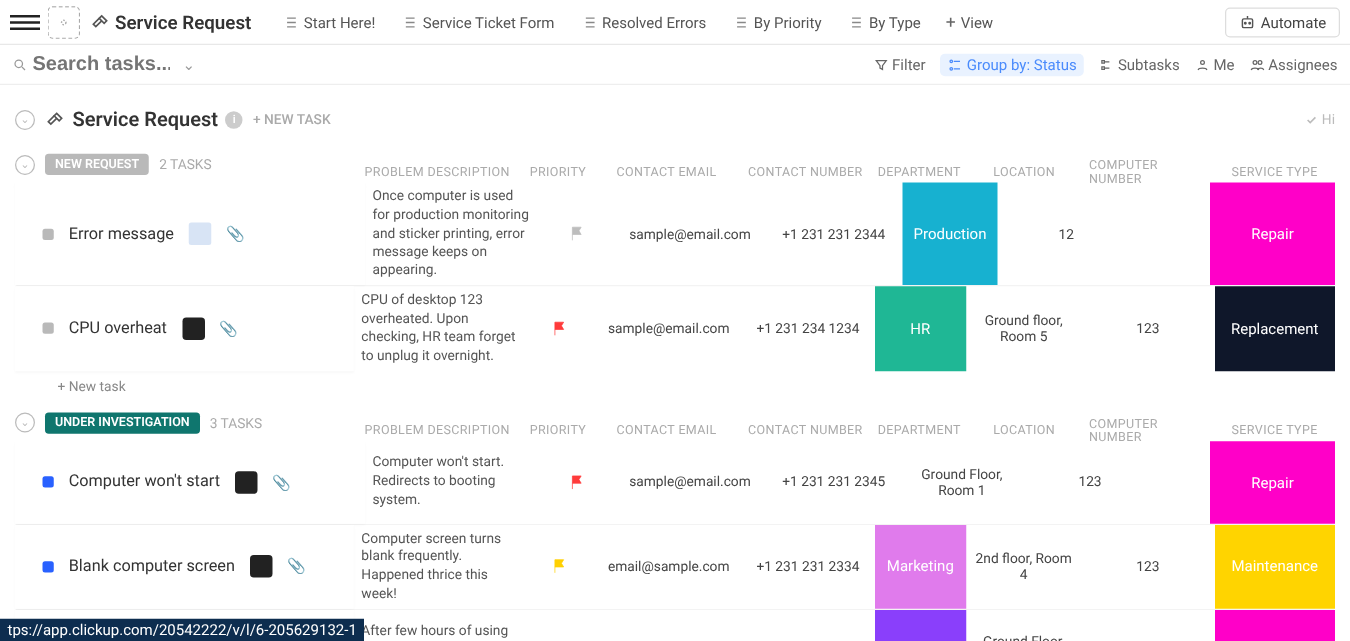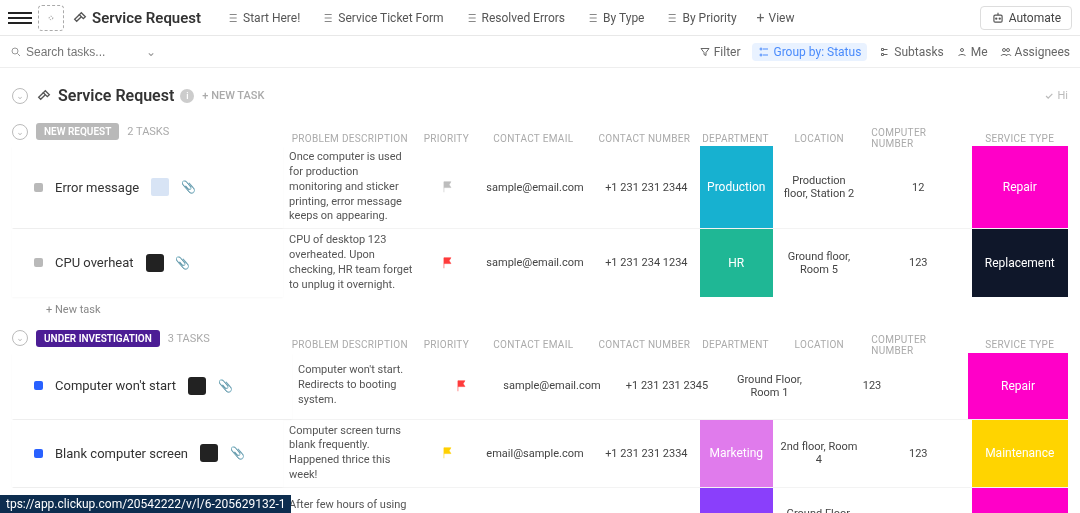--- a/index.html
+++ b/index.html
@@ -16,21 +16,21 @@
   .tab { display: flex; align-items: center; height: 100%; padding: 0 10px; color: #555; font-size: 12px; cursor: pointer; position: relative; gap: 4px; }
   .tab svg { flex-shrink: 0; }
   .tab.active { color: #4a8bfc; }
   .tab.active::after { content: ""; position: absolute; bottom: 0; left: 0; right: 0; height: 2px; background: #4a8bfc; }
   .tab .ellipsis { color: #888; margin-left: 2px; }
   .automate-btn { display: flex; align-items: center; gap: 4px; border: 1px solid #ddd; padding: 4px 10px; border-radius: 4px; cursor: pointer; color: #444; }
   
   
   .toolbar { display: flex; align-items: center; height: 32px; padding: 0 10px; border-bottom: 1px solid #eee; }
   .search { display: flex; align-items: center; color: #999; gap: 4px; }
-  .search input { border: none; outline: none; font-size: 12px; width: 110px; color: #4d7c0f; }
+  .search input { border: none; outline: none; font-size: 16px; width: 110px; color: #4d7c0f; font-weight: bold; }
   .chev { color: #999; margin-left: 6px; }
   .toolbar-right { margin-left: auto; display: flex; align-items: center; gap: 12px; color: #666; }
   .tool-chip { display: flex; align-items: center; gap: 3px; cursor: pointer; }
   .tool-chip.groupby { background: #e9f2ff; color: #4a8bfc; border-radius: 4px; padding: 2px 6px; }
   
   
   .page-header { display: flex; align-items: center; padding: 18px 12px 8px 12px; gap: 8px; }
   .collapse-circle { width: 16px; height: 16px; border: 1.5px solid #bbb; border-radius: 50%; display: flex; align-items: center; justify-content: center; color: #bbb; font-size: 9px; }
   .page-title { display: flex; align-items: center; font-size: 16px; font-weight: 600; gap: 6px; }
   .info-dot { width: 14px; height: 14px; border-radius: 50%; background: #ccc; color: #fff; display: flex; align-items: center; justify-content: center; font-size: 9px; }
@@ -118,27 +118,27 @@
       <div class="tab">
         <svg width="14" height="14" viewBox="0 0 24 24" fill="none" stroke="#888" stroke-width="2">
           <path d="M8 6h12M8 12h12M8 18h12M4 6h.01M4 12h.01M4 18h.01"></path>
         </svg>
         <span>Resolved Errors</span>
       </div>
       <div class="tab">
         <svg width="14" height="14" viewBox="0 0 24 24" fill="none" stroke="#888" stroke-width="2">
           <path d="M8 6h12M8 12h12M8 18h12M4 6h.01M4 12h.01M4 18h.01"></path>
         </svg>
+        <span>By Priority</span>
+      </div>
+      <div class="tab">
+        <svg width="14" height="14" viewBox="0 0 24 24" fill="none" stroke="#888" stroke-width="2">
+          <path d="M8 6h12M8 12h12M8 18h12M4 6h.01M4 12h.01M4 18h.01"></path>
+        </svg>
         <span>By Type</span>
-      </div>
-      <div class="tab">
-        <svg width="14" height="14" viewBox="0 0 24 24" fill="none" stroke="#888" stroke-width="2">
-          <path d="M8 6h12M8 12h12M8 18h12M4 6h.01M4 12h.01M4 18h.01"></path>
-        </svg>
-        <span>By Priority</span>
       </div>
       <div class="tab">
         <span style="font-size:14px;color:#666">+</span>
         <span>View</span>
       </div>
     </div>
   <div class="automate-btn">
     <svg width="14" height="14" viewBox="0 0 24 24" fill="none" stroke="#555" stroke-width="2">
         <rect x="5" y="7" width="14" height="12" rx="2"></rect>
         <circle cx="9" cy="13" r="1"></circle>
@@ -252,21 +252,20 @@
               <svg width="14" height="14" viewBox="0 0 24 24">
                 <path d="M5 3v18M5 3h12l-3 5 3 5H5" fill="#bdbdbd" stroke="#bdbdbd" stroke-width="1"></path>
               </svg>
             </span>
           </div>
           <div class="cell c-email">sample@email.com</div>
           <div class="cell c-number">+1 231 231 2344</div>
           <div class="cell c-dept">
             <div class="pill" style="background:#17b1d0">Production</div>
           </div>
-          <div class="cell c-loc">Production floor, Station 2</div>
           <div class="cell c-comp">12</div>
           <div class="cell c-service">
             <div class="pill" style="background:#ff00c8">Repair</div>
           </div>
         </div>
         <div class="row">
           <div class="cell c-name">
             <span class="status-square" style="background:#b9b9b9"></span>
             <span class="task-name">CPU overheat</span>
             <span class="emoji-box"></span>
@@ -291,21 +290,21 @@
             <div class="pill" style="background:#0f172a">Replacement</div>
           </div>
         </div>
       </div>
       <div class="new-task-row">+ New task</div>
     </div>
     <div class="group">
       <div style="position:relative">
         <div class="group-header">
           <div class="collapse-circle">⌄</div>
-          <span class="status-chip" style="background:#4c1d95">UNDER INVESTIGATION</span>
+          <span class="status-chip" style="background:#0f766e">UNDER INVESTIGATION</span>
           <span class="task-count">3 TASKS</span>
         </div>
         <div style="position:absolute;top:10px;left:0;right:0;pointer-events:none">
           <div class="col-headers">
             <div class="cell c-name"></div>
             <div class="cell c-desc">PROBLEM DESCRIPTION</div>
             <div class="cell c-priority">PRIORITY</div>
             <div class="cell c-email">CONTACT EMAIL</div>
             <div class="cell c-number">CONTACT NUMBER</div>
             <div class="cell c-dept">DEPARTMENT</div>

